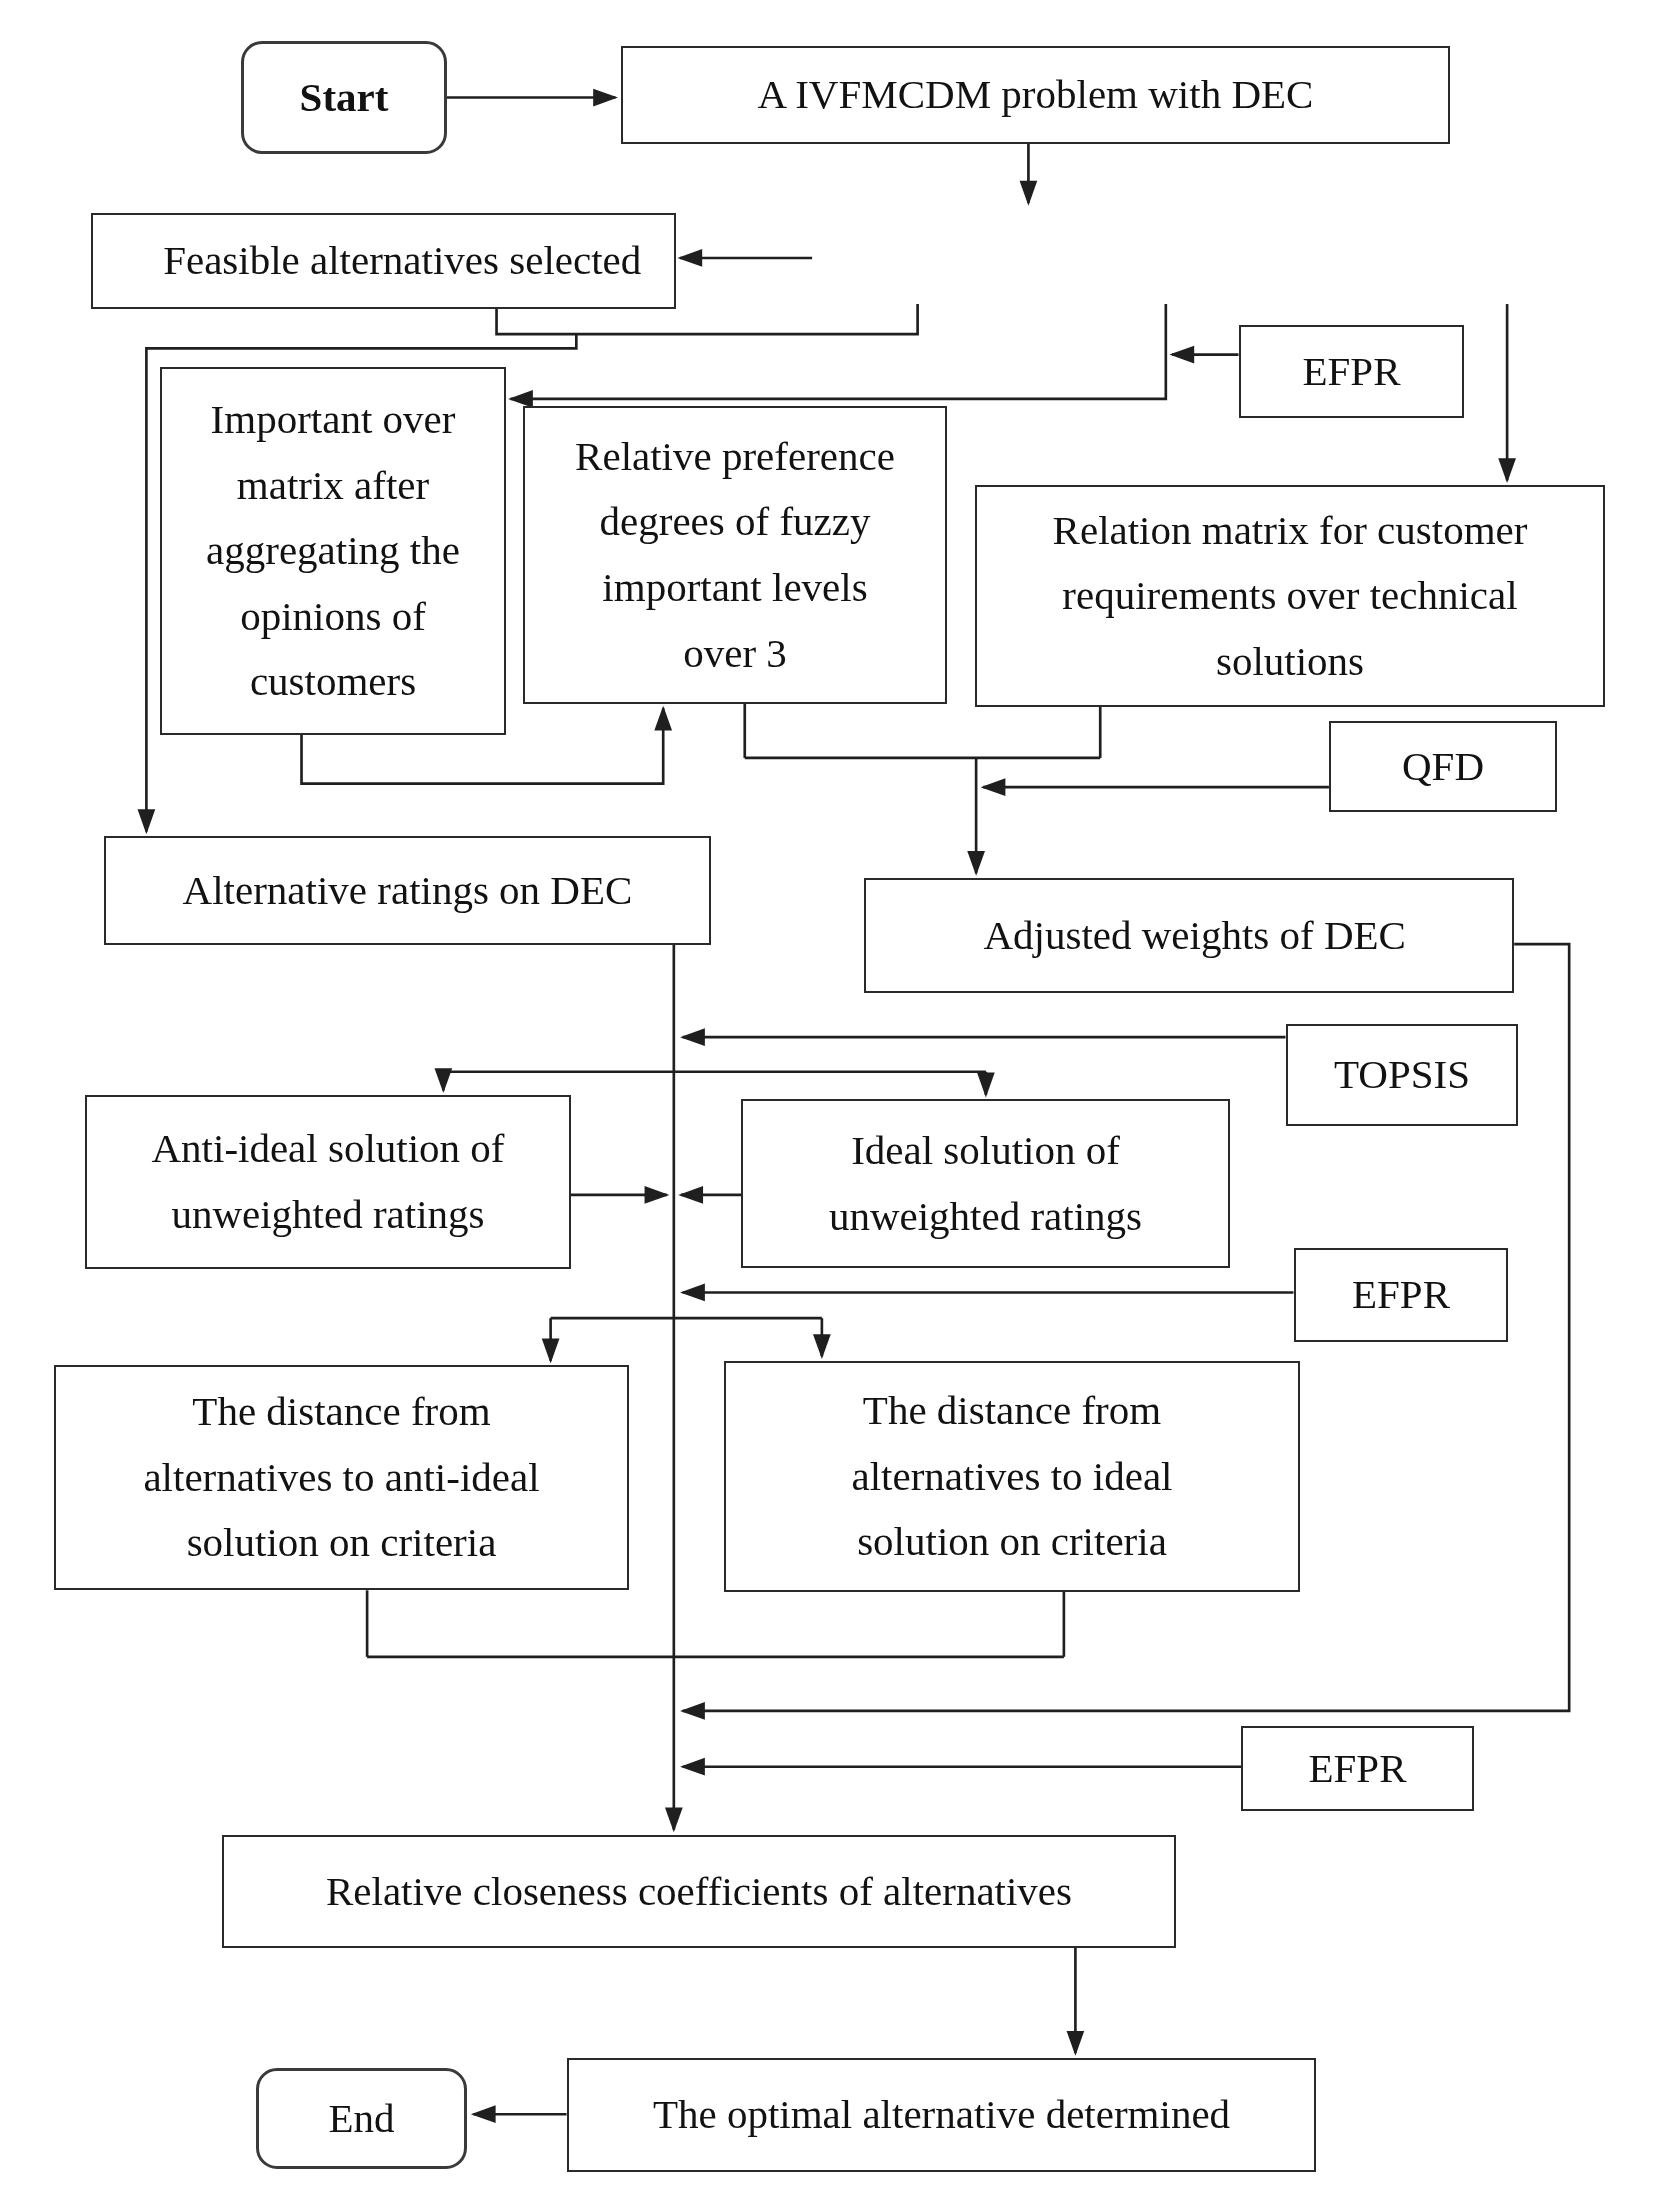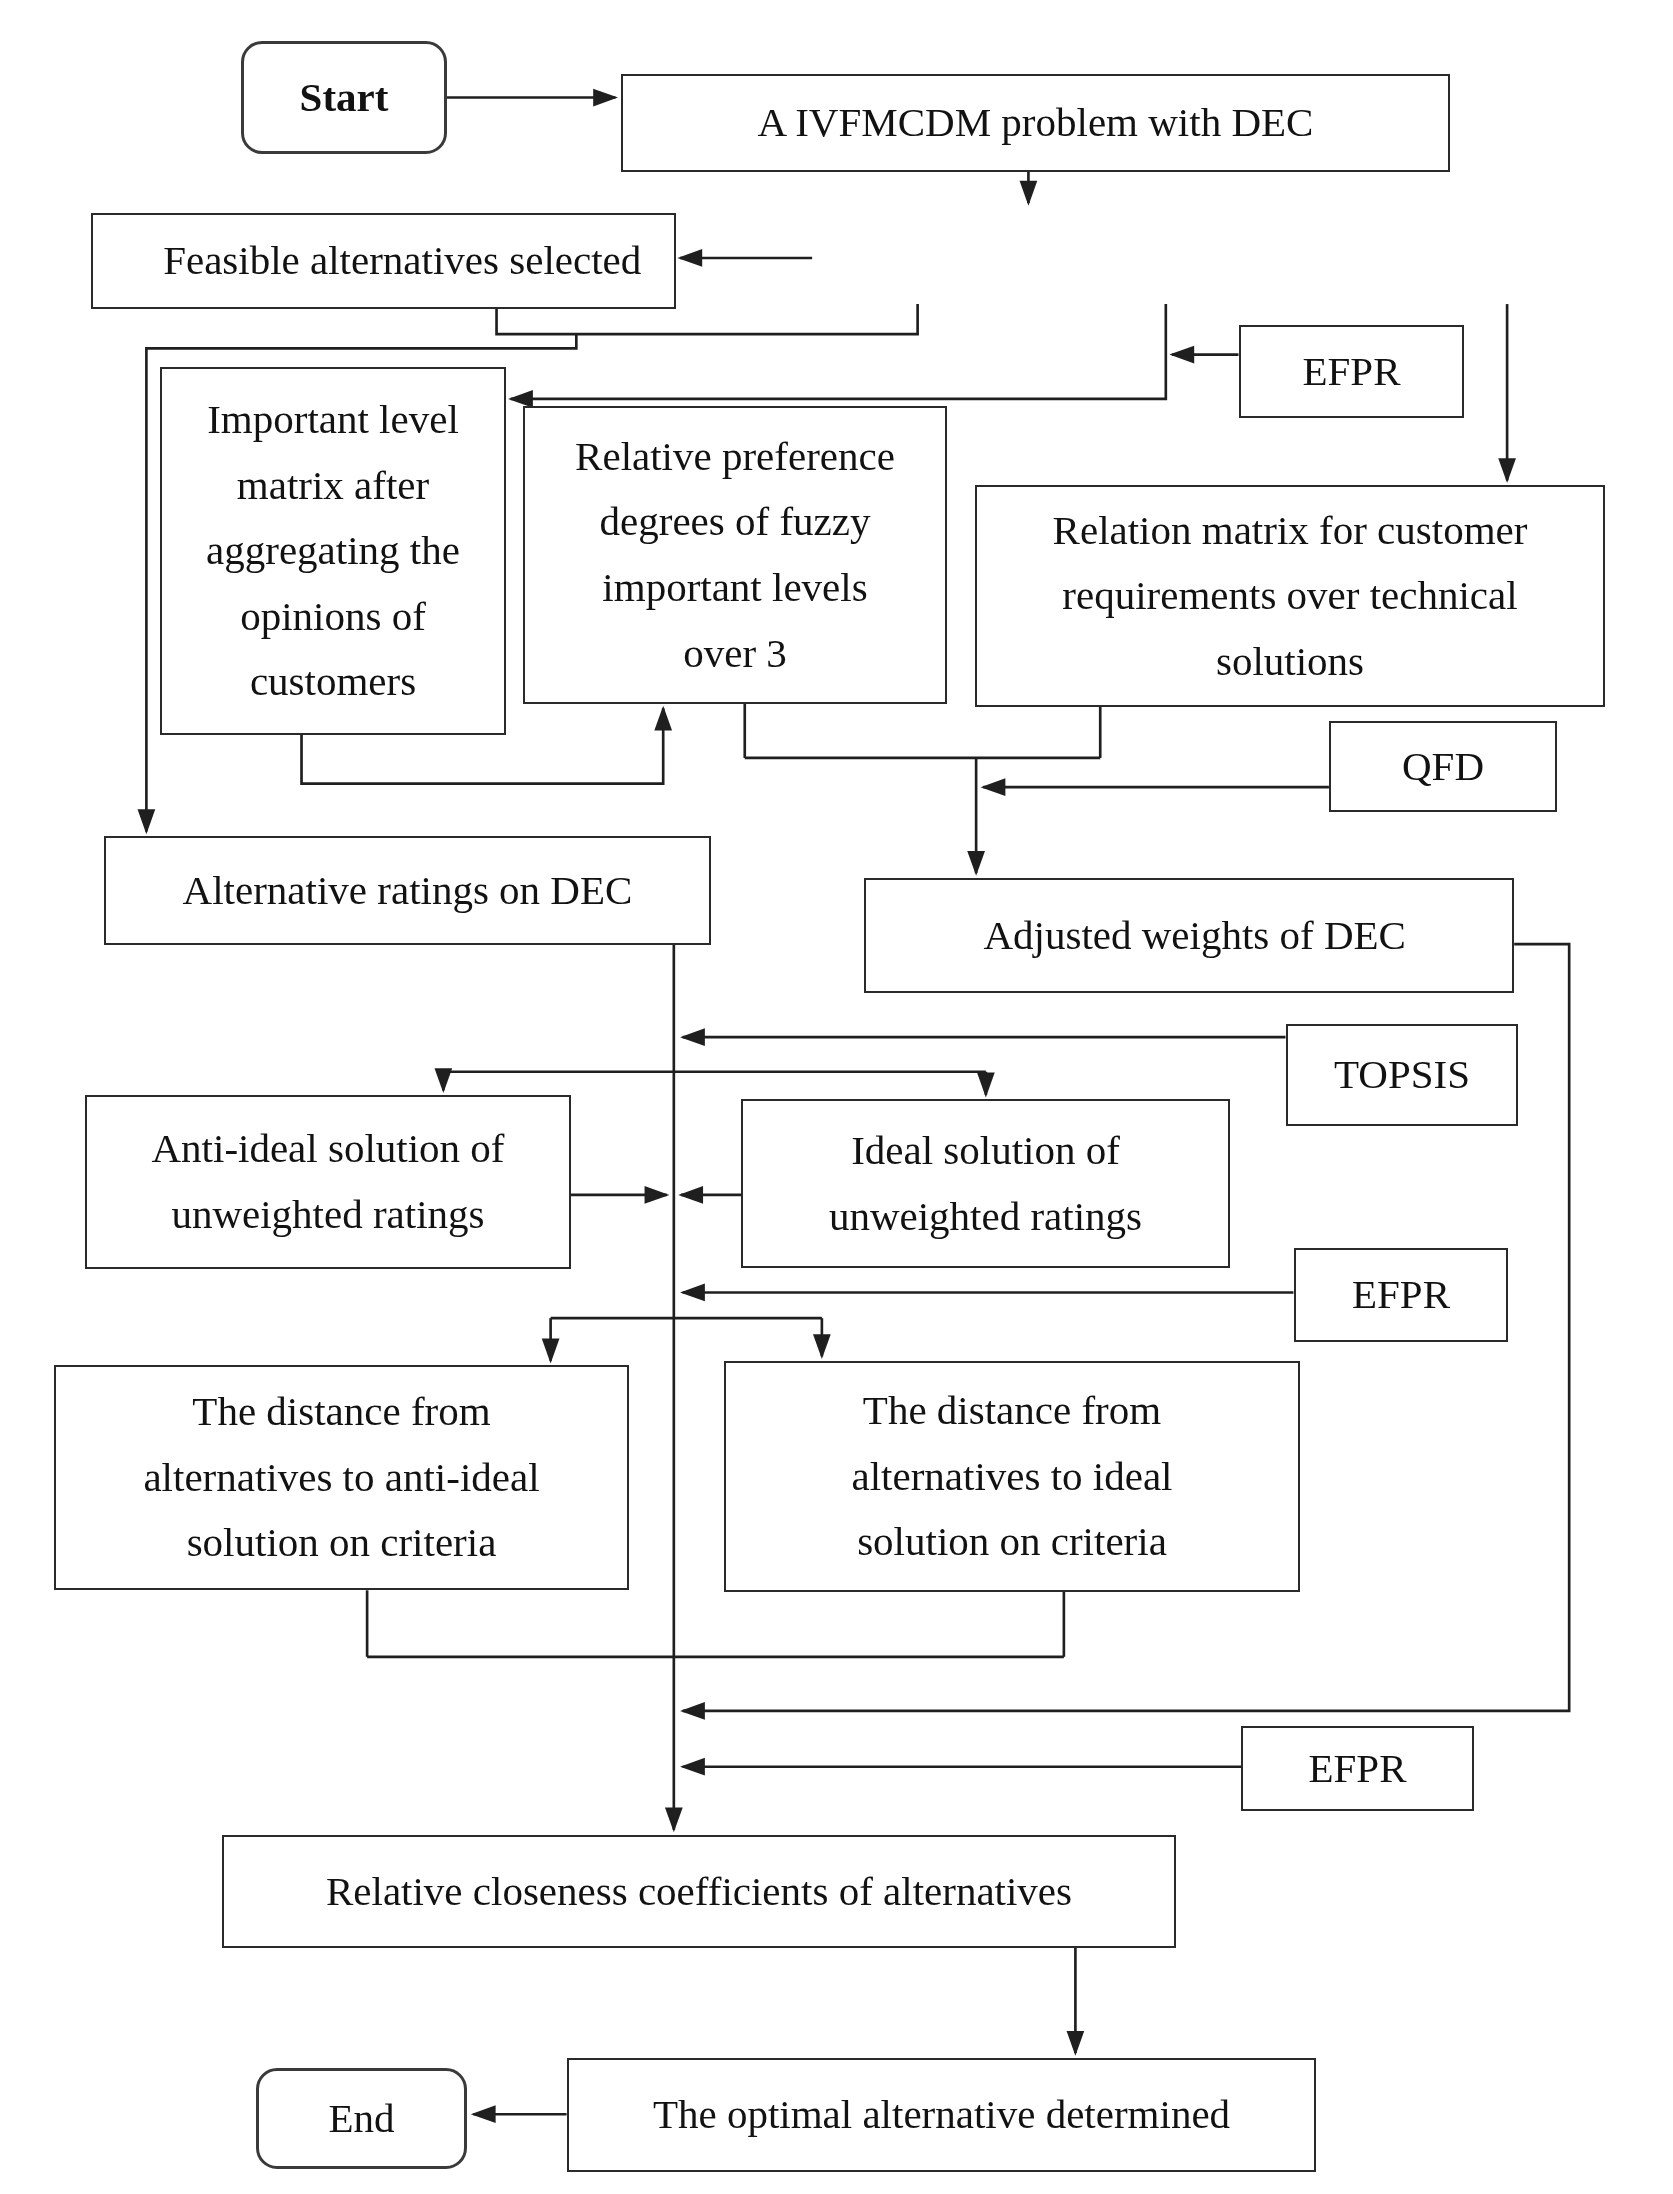--- a/index.html
+++ b/index.html
@@ -92,28 +92,28 @@
       <polyline class="wire" points="1400,1993 770,1993" marker-end="url(#arr)"></polyline>
 
       <polyline class="wire" points="1213,2197 1213,2316" marker-end="url(#arr)"></polyline>
 
       <polyline class="wire" points="639,2385 534,2385" marker-end="url(#arr)"></polyline>
     </g>
   </svg>
 
   <div class="node terminal" style="left:241px;top:41px;width:206px;height:113px;font-weight:bold;">Start</div>
 
-  <div class="node" style="left:621px;top:46px;width:829px;height:98px;margin-top:28px;">A IVFMCDM problem with DEC</div>
+  <div class="node" style="left:621px;top:46px;width:829px;height:98px;">A IVFMCDM problem with DEC</div>
 
   <div class="node" style="left:91px;top:213px;width:585px;height:96px;padding-left:48px;">Feasible alternatives selected</div>
 
 
   <div class="node" style="left:1239px;top:325px;width:225px;height:93px;">EFPR</div>
 
-  <div class="node" style="left:160px;top:367px;width:346px;height:368px;">Important level
+  <div class="node" style="left:160px;top:367px;width:346px;height:368px;">Important over
 matrix after
 aggregating the
 opinions of
 customers</div>
 
   <div class="node" style="left:523px;top:406px;width:424px;height:298px;">Relative preference
 degrees of fuzzy
 important levels
 over 3</div>
 

